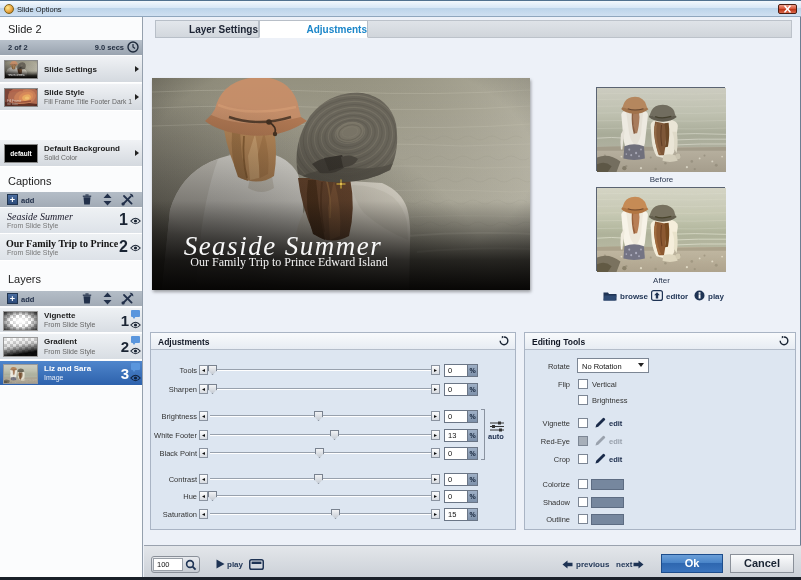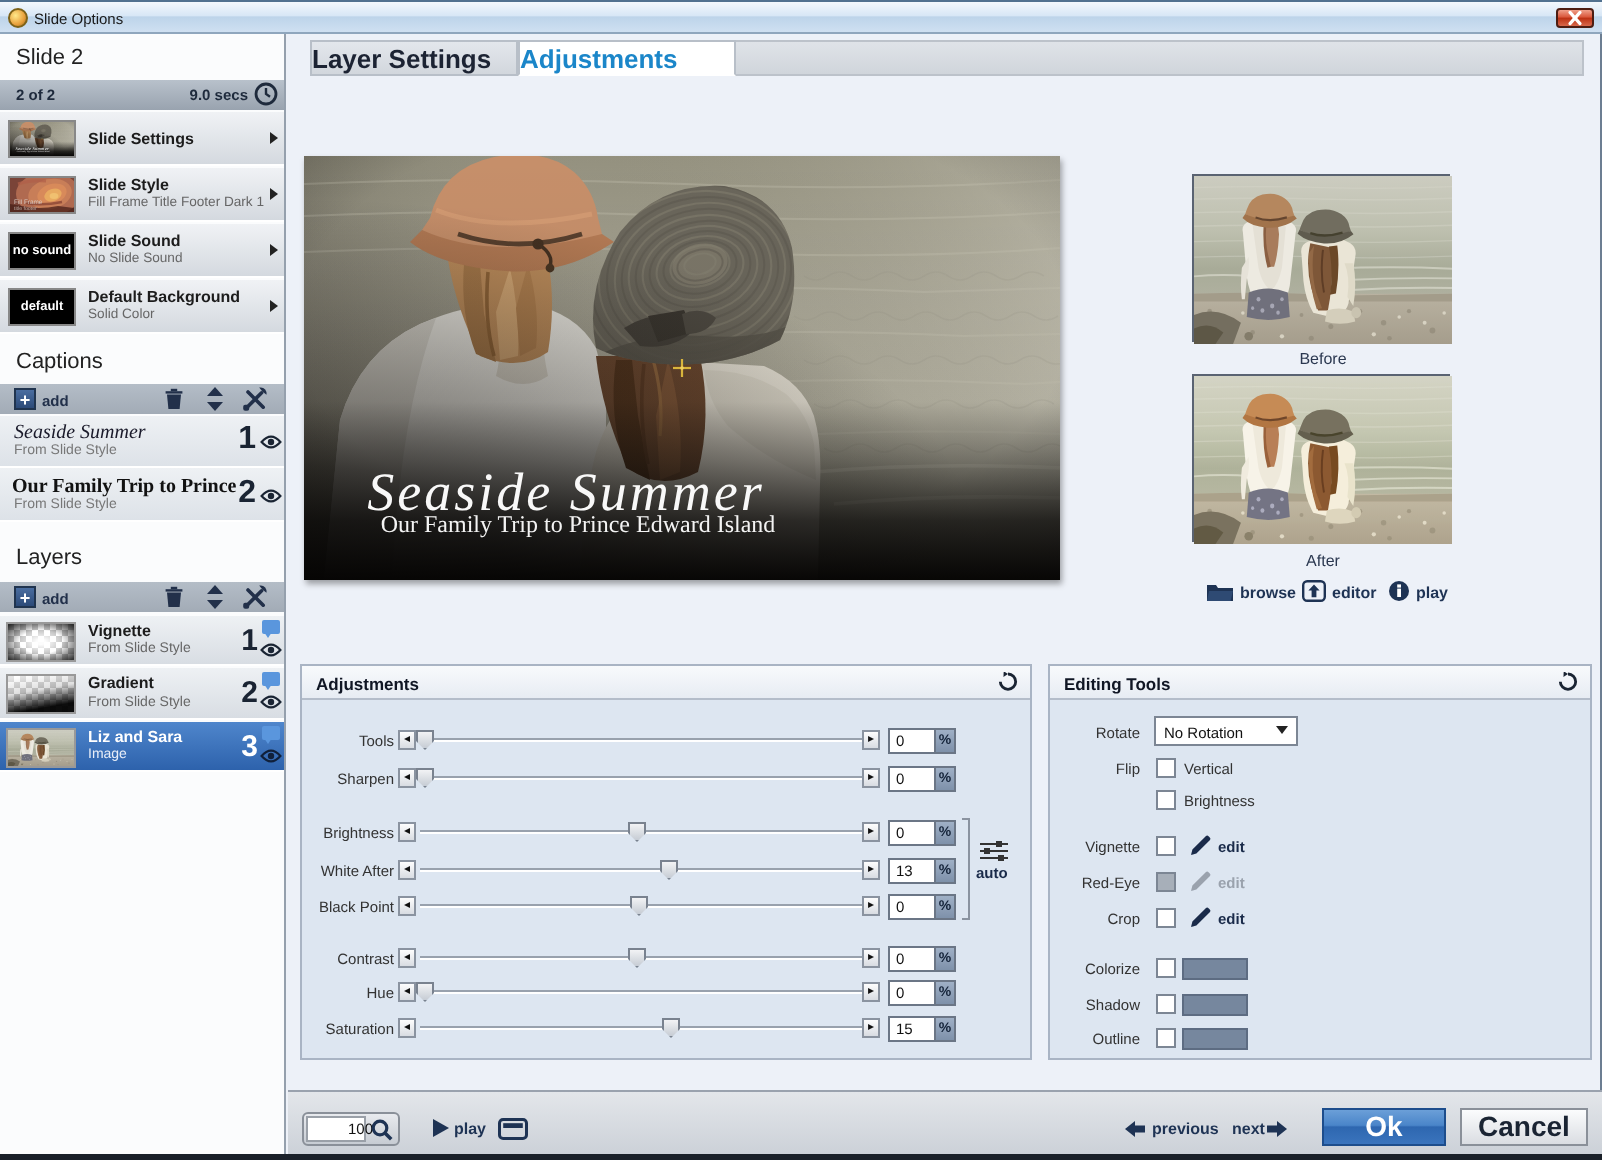--- a/index.html
+++ b/index.html
@@ -32,21 +32,21 @@
 .addtxt { position:absolute; left:21px; top:4px; font-size:7.5px; font-weight:bold; color:#22304a; }
 .caprow { position:absolute; left:0; width:142px; background:linear-gradient(#eef1f4,#dde2e8); border-bottom:1px solid #fff; }
 .capnum { position:absolute; right:14px; font-size:16px; font-weight:bold; color:#1a2433; }
 .layrow { position:absolute; left:0; width:142px; background:linear-gradient(#eef1f4,#d8dde3); border-bottom:1px solid #fff; }
 .layrow .thumb { position:absolute; left:3px; top:3px; width:35px; height:20px; border:1px solid #999; }
 .laynum { position:absolute; right:13px; top:4px; font-size:15px; font-weight:bold; color:#1a2433; }
 .bub { position:absolute; right:2px; top:2px; width:9px; height:7px; background:#5a96dd; border-radius:1px; }
 .bub:after { content:""; position:absolute; left:1px; bottom:-2px; border-left:2px solid transparent; border-right:2px solid transparent; border-top:3px solid #5a96dd; }
 
 
-.tab { position:absolute; top:20px; height:18px; background:linear-gradient(#e3e7ec,#d2d7dd); border:1px solid #b8bfc8; color:#1c2333; font-weight:bold; font-size:13px; text-align:left; line-height:17px; }
+.tab { position:absolute; top:20px; height:18px; background:linear-gradient(#e3e7ec,#d2d7dd); border:1px solid #b8bfc8; color:#1c2333; font-weight:bold; font-size:10px; text-align:right; line-height:17px; }
 .tab.active { background:#fff; border-bottom:1px solid #fff; color:#1b86c9; }
 
 
 #preview { position:absolute; left:152px; top:78px; width:378px; height:212px; background:#888; box-shadow:1px 2px 3px rgba(0,0,0,.35); }
 .pthumb { position:absolute; left:596px; width:129px; height:84px; border:1px solid #5a6372; background:#c8c8c0; }
 .plabel { position:absolute; left:596px; width:131px; text-align:center; font-size:8px; color:#2b3850; }
 .btnico { position:absolute; font-size:8px; font-weight:bold; color:#1e3354; }
 
 
 .panel { position:absolute; top:332px; height:198px; background:#dde6f1; border:1px solid #a9b4c4; }
@@ -68,21 +68,21 @@
 .trow { position:absolute; font-size:7.5px; color:#333; }
 .tlbl { position:absolute; left:0; width:45px; text-align:right; font-size:7.5px; color:#333; white-space:nowrap;}
 .cbx { position:absolute; width:10px; height:10px; background:#fff; border:1px solid #7c8694; }
 .pencil { position:absolute; font-size:9px; color:#1a2b4a; }
 .edittxt { position:absolute; font-size:7.5px; font-weight:bold; color:#1a2b4a; }
 .swatch { position:absolute; width:33px; height:11px; background:#76879e; border:1px solid #5d6c82; }
 
 
 #footer { position:absolute; left:144px; top:545px; width:657px; height:32px; background:linear-gradient(#e3e6ea,#ccd1d8); border-top:1px solid #9aa2ae; }
 #bottomedge { position:absolute; left:0; top:577px; width:801px; height:3px; background:#1a2029; }
-.fbtn { position:absolute; font-size:14px; font-weight:bold; text-align:center; }
+.fbtn { position:absolute; font-size:11px; font-weight:bold; text-align:center; }
 </style>
 </head>
 <body>
 <div id="dlg">
   <div id="titlebar">
     <div id="appicon"></div>
     <div id="titletxt">Slide Options</div>
     <div id="closebtn">
         <svg width="17" height="8" viewBox="0 0 17 8" style="position:absolute;left:0;top:0;">
           <g stroke="#fff" stroke-width="1.6" stroke-linecap="round">
@@ -122,26 +122,20 @@
 <ellipse cx="21.5" cy="8.5" rx="4.5" ry="3" fill="#e8aa60" transform="rotate(-20 21.5 8.5)"></ellipse>
 <ellipse cx="22" cy="9" rx="2.2" ry="1.5" fill="#f0c070"></ellipse>
 <path d="M6 14 Q 14 16 24 14 L 32 15 L 32 17 L 0 17 L 0 13 Z" fill="#4a2018" opacity="0.75"></path>
 <path d="M4 3 Q 10 1 18 1.5" stroke="#b06048" stroke-width="1.5" fill="none" opacity="0.7"></path>
 <path d="M8 12.5 Q 16 14 26 12" stroke="#8a4534" stroke-width="1.3" fill="none" opacity="0.8"></path>
 <text x="2" y="13" font-size="3.2" fill="#d8c8c0" font-family="Liberation Sans">Fill Frame</text>
 <text x="2" y="16" font-size="2.6" fill="#b8a8a0" font-family="Liberation Sans">title footer</text>
 </svg></div>
       <div class="t1" style="top:4px;">Slide Style</div>
       <div class="t2" style="top:14px;">Fill Frame Title Footer Dark 1</div>
-      <div class="arr"></div>
-    </div>
-    <div class="item" style="top:95px;height:27px;">
-      <div class="thumb" style="background:#000;color:#fff;font-size:6.5px;font-weight:bold;text-align:center;line-height:18px;">no sound</div>
-      <div class="t1" style="top:4px;">Slide Sound</div>
-      <div class="t2" style="top:14px;">No Slide Sound</div>
       <div class="arr"></div>
     </div>
     <div class="item" style="top:123px;height:27px;">
       <div class="thumb" style="background:#000;color:#fff;font-size:6.5px;font-weight:bold;text-align:center;line-height:18px;">default</div>
       <div class="t1" style="top:4px;">Default Background</div>
       <div class="t2" style="top:14px;">Solid Color</div>
       <div class="arr"></div>
     </div>
 
     <div class="sechead" style="top:151px;height:24px;">
@@ -540,21 +534,21 @@
     <div class="srow" style="top:77px;">
         <span class="slbl">Brightness</span>
         <span class="sbtn">◂</span>
         <span class="strack"></span>
         <span class="sthumb" style="left:163px;"></span>
         <span class="sbtn r">▸</span>
         <span class="sval">0</span>
         <span class="spct">%</span>
       </div>
     <div class="srow" style="top:96px;">
-        <span class="slbl">White After</span>
+        <span class="slbl">White Footer</span>
         <span class="sbtn">◂</span>
         <span class="strack"></span>
         <span class="sthumb" style="left:179px;"></span>
         <span class="sbtn r">▸</span>
         <span class="sval">13</span>
         <span class="spct">%</span>
       </div>
     <div class="srow" style="top:114px;">
         <span class="slbl">Black Point</span>
         <span class="sbtn">◂</span>
@@ -656,21 +650,21 @@
     <div class="tlbl" style="top:165px;">Shadow</div>
     <div class="cbx" style="left:53px;top:164px;"></div>
     <div class="swatch" style="left:66px;top:164px;"></div>
     <div class="tlbl" style="top:182px;">Outline</div>
     <div class="cbx" style="left:53px;top:181px;"></div>
     <div class="swatch" style="left:66px;top:181px;"></div>
   </div>
 
   <div id="footer"></div>
   <div style="position:absolute;left:151px;top:556px;width:49px;height:17px;border:1px solid #8a9099;border-radius:3px;background:linear-gradient(#e8eaee,#c7ccd3);">
-    <div style="position:absolute;left:1px;top:1px;width:30px;height:13px;background:#fff;border:1px solid #9aa0a8;font-size:7.5px;line-height:12px;padding-left:20px;color:#111;">100</div>
+    <div style="position:absolute;left:1px;top:1px;width:30px;height:13px;background:#fff;border:1px solid #9aa0a8;font-size:7.5px;line-height:12px;padding-left:3px;color:#111;">100</div>
     <svg style="position:absolute;right:2px;top:2px;" width="12" height="12" viewBox="0 0 12 12">
         <circle cx="5" cy="5" r="3.4" fill="none" stroke="#1e3354" stroke-width="1.6"></circle>
         <line x1="7.6" y1="7.6" x2="10.6" y2="10.6" stroke="#1e3354" stroke-width="1.8"></line>
       </svg>
   </div>
   <svg style="position:absolute;left:216px;top:559px;" width="9" height="10" viewBox="0 0 9 10">
       <path d="M0.5 0.5 L8.5 5 L0.5 9.5 Z" fill="#1e3354"></path>
     </svg>
   <div style="position:absolute;left:227px;top:560px;font-size:8px;font-weight:bold;color:#1e3354;">play</div>
   <svg style="position:absolute;left:249px;top:559px;" width="15" height="11" viewBox="0 0 15 11">

